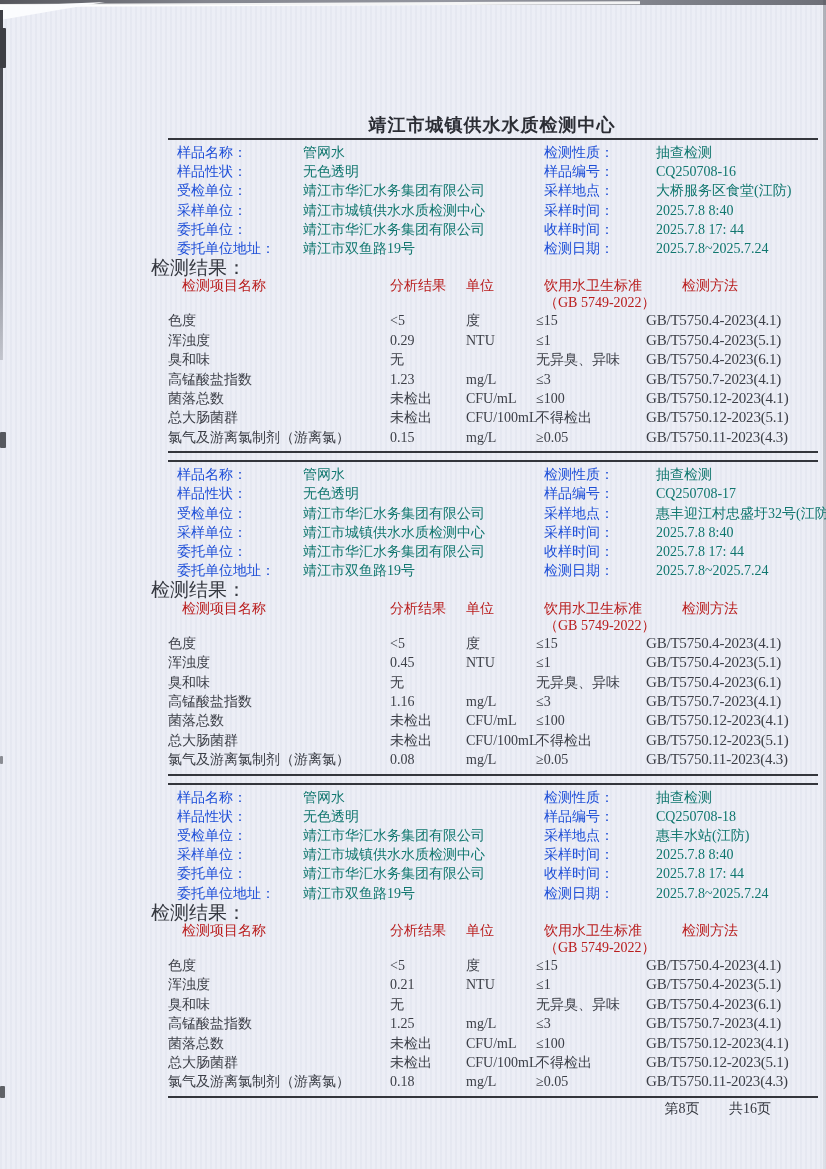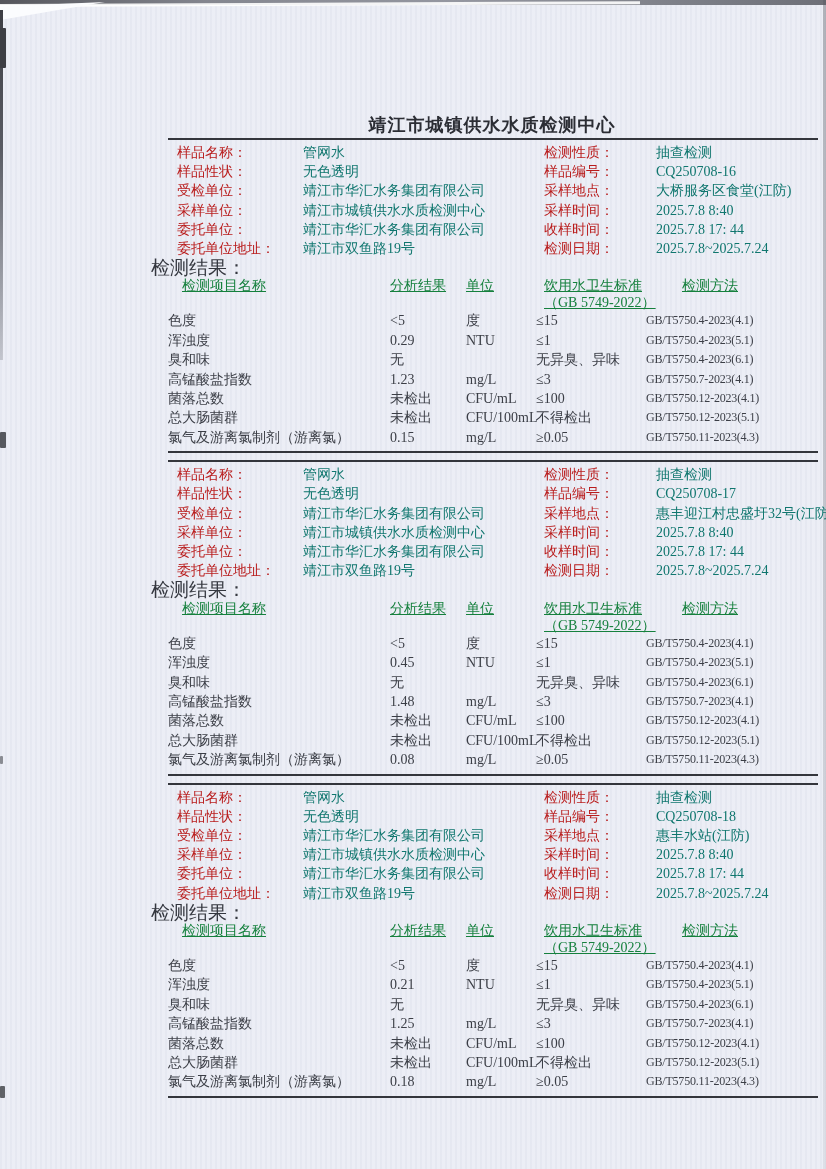--- a/index.html
+++ b/index.html
@@ -66,46 +66,46 @@
   }
   .report-section:last-of-type { margin-bottom:0; }
 
   .info-grid {
     display:grid;
     grid-template-columns:126px 241px 112px 162px;
     padding-left:9px;
     font-size:14px; line-height:19.2px;
   }
   .info-grid div { white-space:nowrap; }
-  .info-grid .lbl { color:#b91c1c; }
+  .info-grid .lbl { color:#1d4ed8; }
   .info-grid .val { color:#0f766e; }
 
   .results-heading {
     margin-left:-17px; font-size:19px; line-height:19.2px; color:#34373f;
   }
 
   table.results {
     border-collapse:collapse; table-layout:fixed;
     width:650px; font-size:14px; margin-top:0;
   }
   table.results col.c-item { width:222px; }
   table.results col.c-result { width:76px; }
   table.results col.c-unit { width:70px; }
   table.results col.c-standard { width:110px; }
   table.results col.c-method { width:172px; }
   table.results th, table.results td {
     padding:0; font-weight:normal; text-align:left;
     white-space:nowrap; vertical-align:top; overflow:visible;
   }
-  thead th { line-height:17px; padding-bottom:5px; color:#15803d;text-decoration:underline; }
+  thead th { line-height:17px; padding-bottom:5px; color:#b91c1c; }
   thead th.h-item { padding-left:14px; }
   thead th.h-standard { padding-left:8px; }
   thead th.h-method { padding-left:36px; }
   tbody td { line-height:19.4px; color:#3b3e46; }
-  td.method { font-size:12px; letter-spacing:-0.2px; }
+  td.method { font-size:15px; letter-spacing:-0.2px; }
 
   .footer {
     margin-left:19px; margin-top:2px; padding-right:47px;
     text-align:right; font-size:14px; line-height:18px; color:#34373f;
   }
   .footer span + span { margin-left:26px; }
 </style>
 </head>
 <body>
 
@@ -304,21 +304,21 @@
             </tr>
             <tr>
               <td class="item">臭和味</td>
               <td class="result">无</td>
               <td class="unit"></td>
               <td class="standard">无异臭、异味</td>
               <td class="method">GB/T5750.4-2023(6.1)</td>
             </tr>
             <tr>
               <td class="item">高锰酸盐指数</td>
-              <td class="result">1.48</td>
+              <td class="result">1.16</td>
               <td class="unit">mg/L</td>
               <td class="standard">≤3</td>
               <td class="method">GB/T5750.7-2023(4.1)</td>
             </tr>
             <tr>
               <td class="item">菌落总数</td>
               <td class="result">未检出</td>
               <td class="unit">CFU/mL</td>
               <td class="standard">≤100</td>
               <td class="method">GB/T5750.12-2023(4.1)</td>
@@ -443,13 +443,17 @@
               <td class="item">氯气及游离氯制剂（游离氯）</td>
               <td class="result">0.18</td>
               <td class="unit">mg/L</td>
               <td class="standard">≥0.05</td>
               <td class="method">GB/T5750.11-2023(4.3)</td>
             </tr>
           </tbody>
     </table>
   </section>
 </div>
+  <div class="footer">
+    <span>第8页</span>
+    <span>共16页</span>
+  </div>
 </div>
 
 </body></html>

